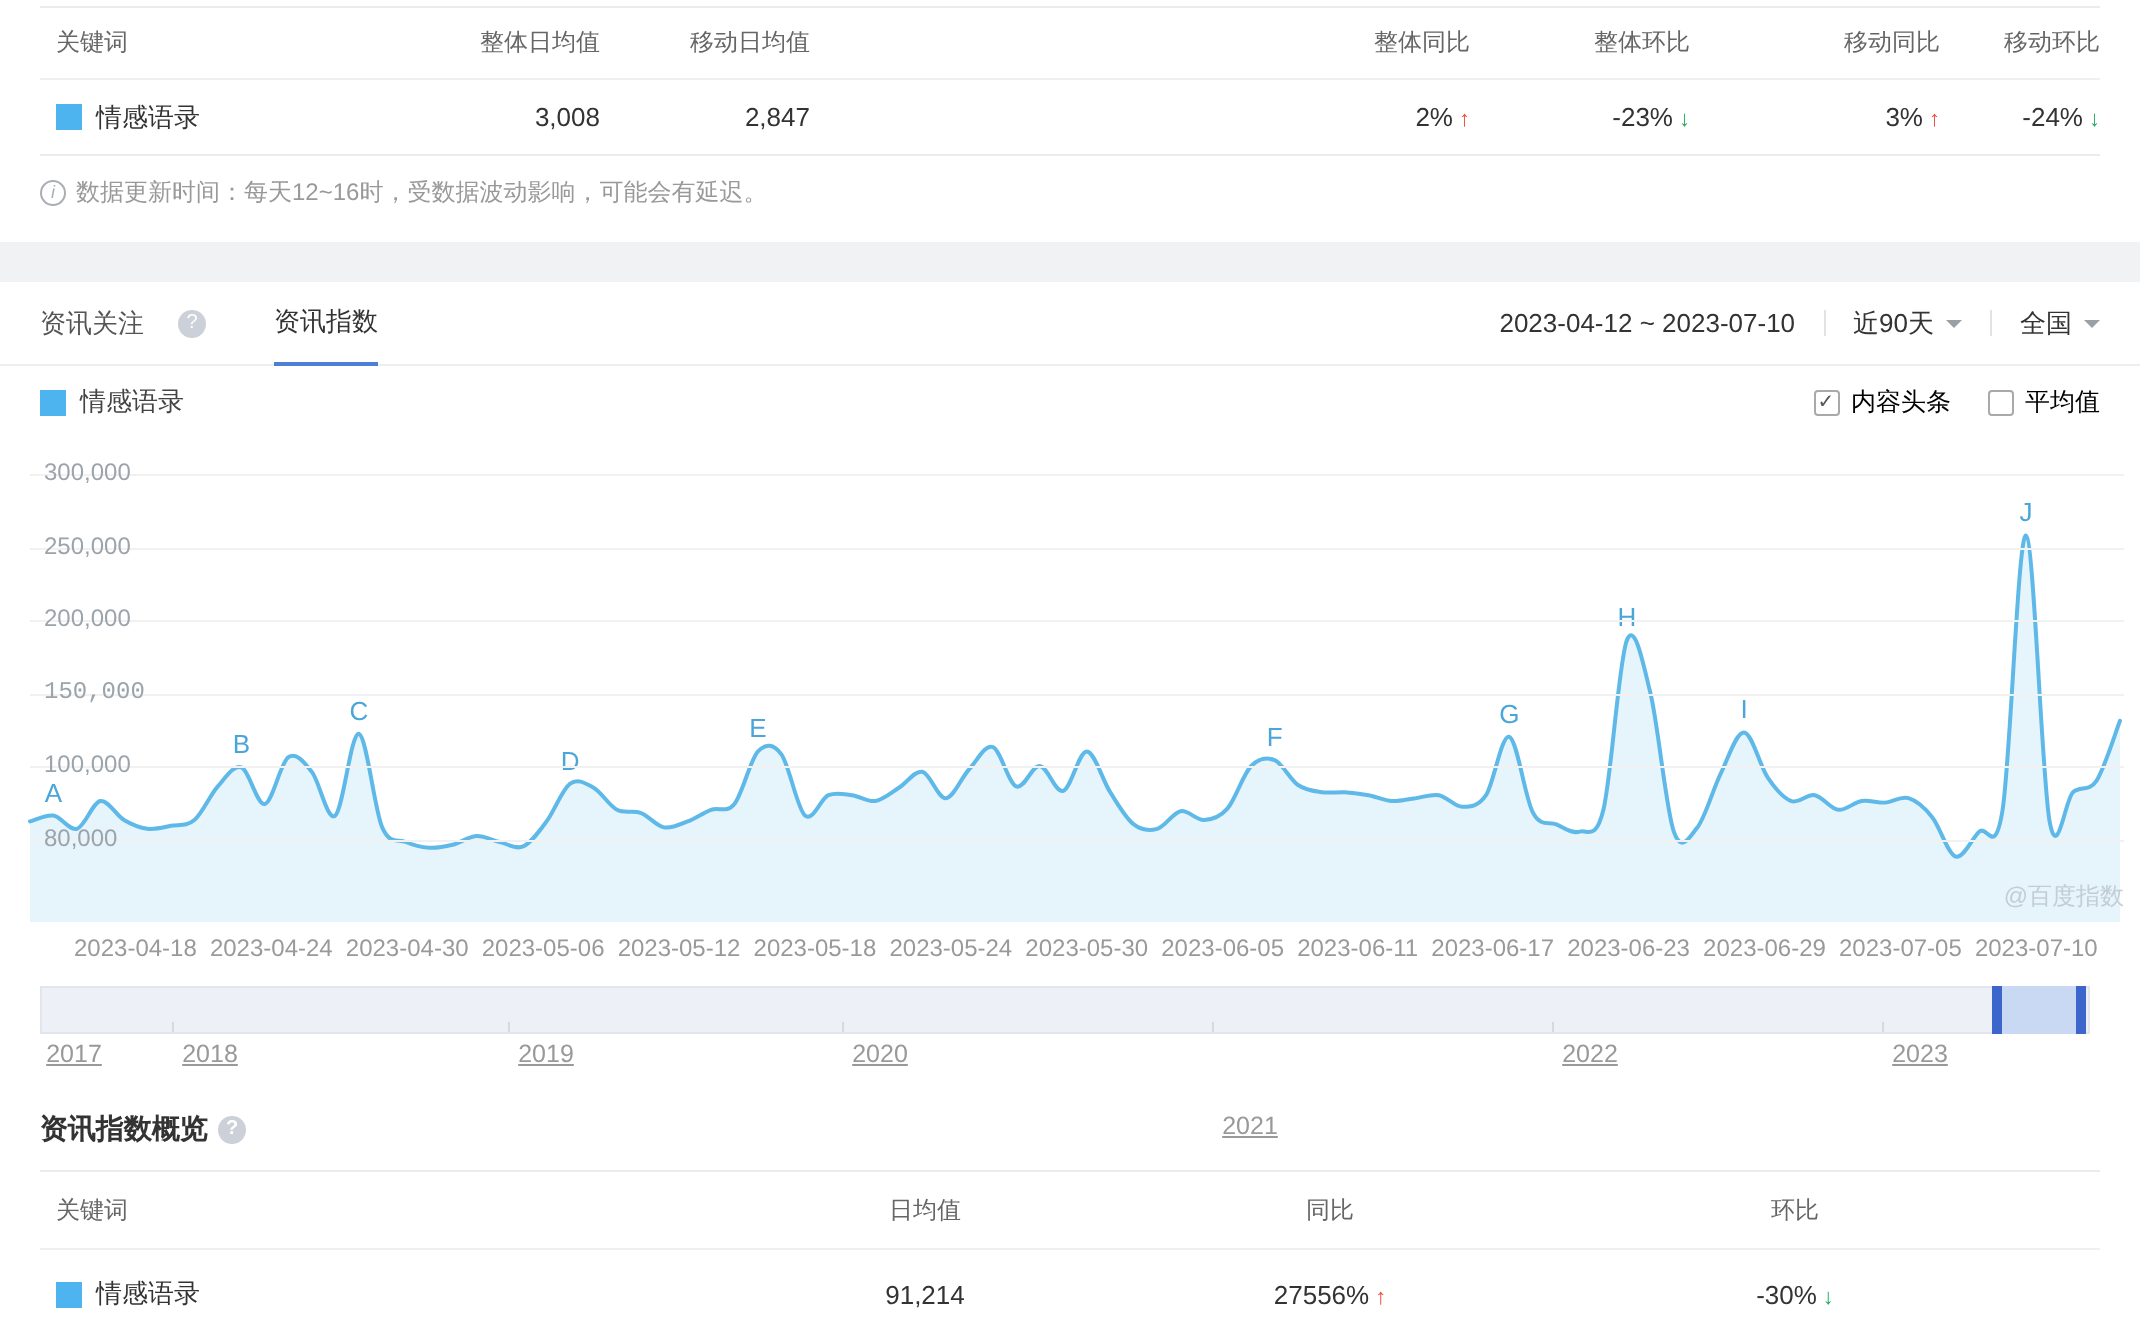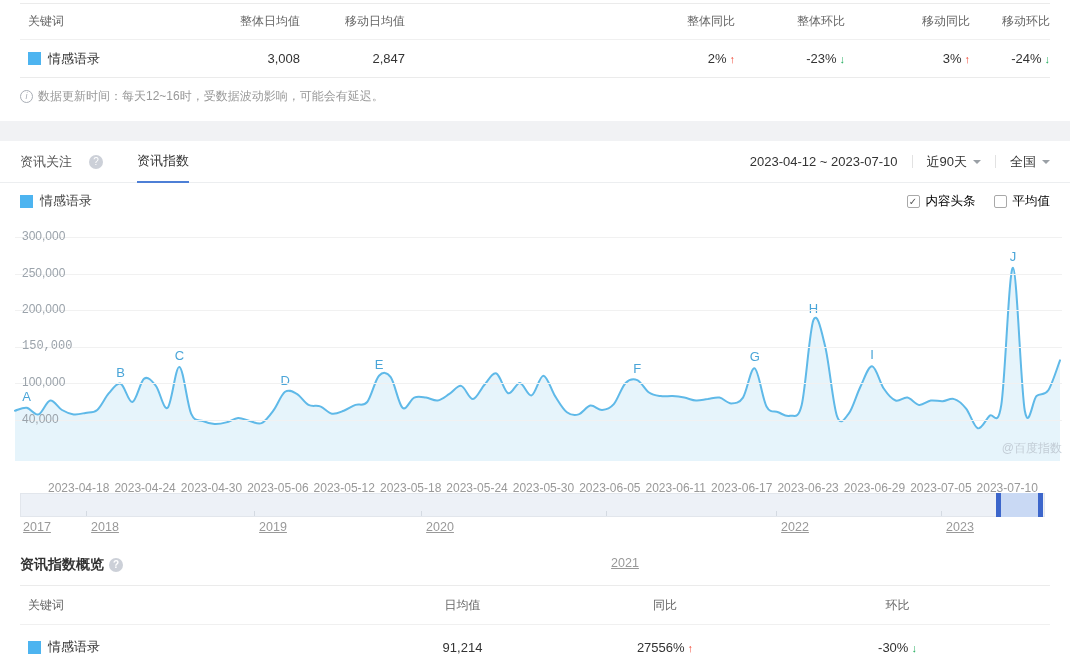--- a/index.html
+++ b/index.html
@@ -51,21 +51,21 @@
     font-size:10px; line-height:12px; text-align:center; color:#555; background:#fff; }
   .cbwrap .cblab { color:#000000; font-size:12.5px; }
 
   
   .chart { position:relative; height:242px; }
   .gridline { position:absolute; left:15px; right:8px; height:1px; background:#f1f1f1; }
   .ylab { position:absolute; left:22px; color:#9ba3ab; font-size:12px; }
   .chart svg { position:absolute; left:0; top:0; pointer-events:none; }
   .watermark { position:absolute; right:8px; bottom:4px; color:#c3cdd6; font-size:12px; }
 
-  .xlabels { margin:0 32px; padding:20px 0 0 16px; display:flex; justify-content:space-between;
+  .xlabels { margin:0 21px; padding:6px 0 0 16px; display:flex; justify-content:space-between;
     color:#999; font-size:12px; height:26px; }
 
   
   .sliderwrap { margin:6px 25px 0 20px; }
   .slider { position:relative; height:24px; background:#edf1f7; border:1px solid #e2e6ec; cursor:pointer; }
   .stick { position:absolute; bottom:0; width:1px; height:5px; background:#d4dae2; }
   .sel { position:absolute; top:-1px; height:24px; background:#c9d9f4; }
   .handle { position:absolute; top:0; width:5px; height:24px; background:#3c66cb; cursor:ew-resize; }
   .handle.l { left:0; } .handle.r { right:0; }
   .years { position:relative; height:22px; color:#999; font-size:12.5px; }
@@ -177,21 +177,21 @@
       <span class="ylab" style="top: 10px;">300,000</span>
       <div class="gridline" style="top: 54.5px;"></div>
       <span class="ylab" style="top: 46.5px;">250,000</span>
       <div class="gridline" style="top: 91px;"></div>
       <span class="ylab" style="top: 83px;">200,000</span>
       <div class="gridline" style="top: 127.5px;"></div>
       <span class="ylab" style="top: 119.5px; font-family: Liberation Mono, monospace;">150,000</span>
       <div class="gridline" style="top: 164px;"></div>
       <span class="ylab" style="top: 156px;">100,000</span>
       <div class="gridline" style="top: 200.5px;"></div>
-      <span class="ylab" style="top: 192.5px;">40,000</span>
+      <span class="ylab" style="top: 192.5px;">80,000</span>
     </div>
 
   <div class="xlabels">
       <span>2023-04-18</span>
       <span>2023-04-24</span>
       <span>2023-04-30</span>
       <span>2023-05-06</span>
       <span>2023-05-12</span>
       <span>2023-05-18</span>
       <span>2023-05-24</span>

